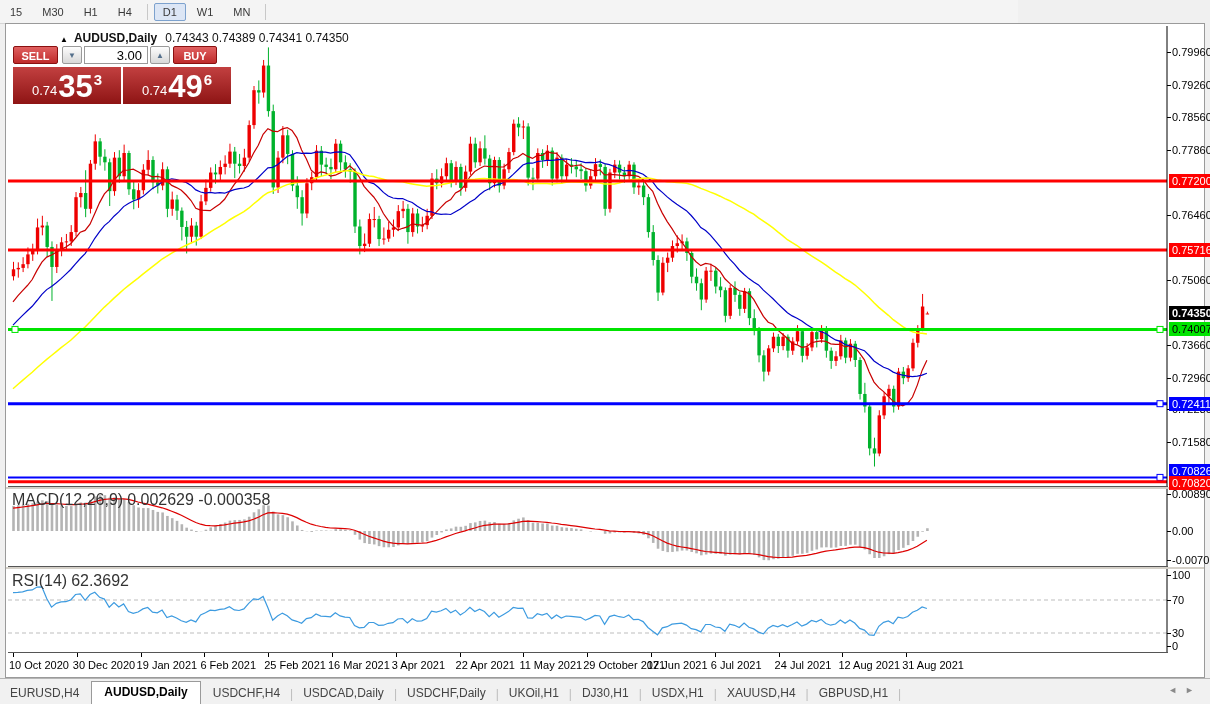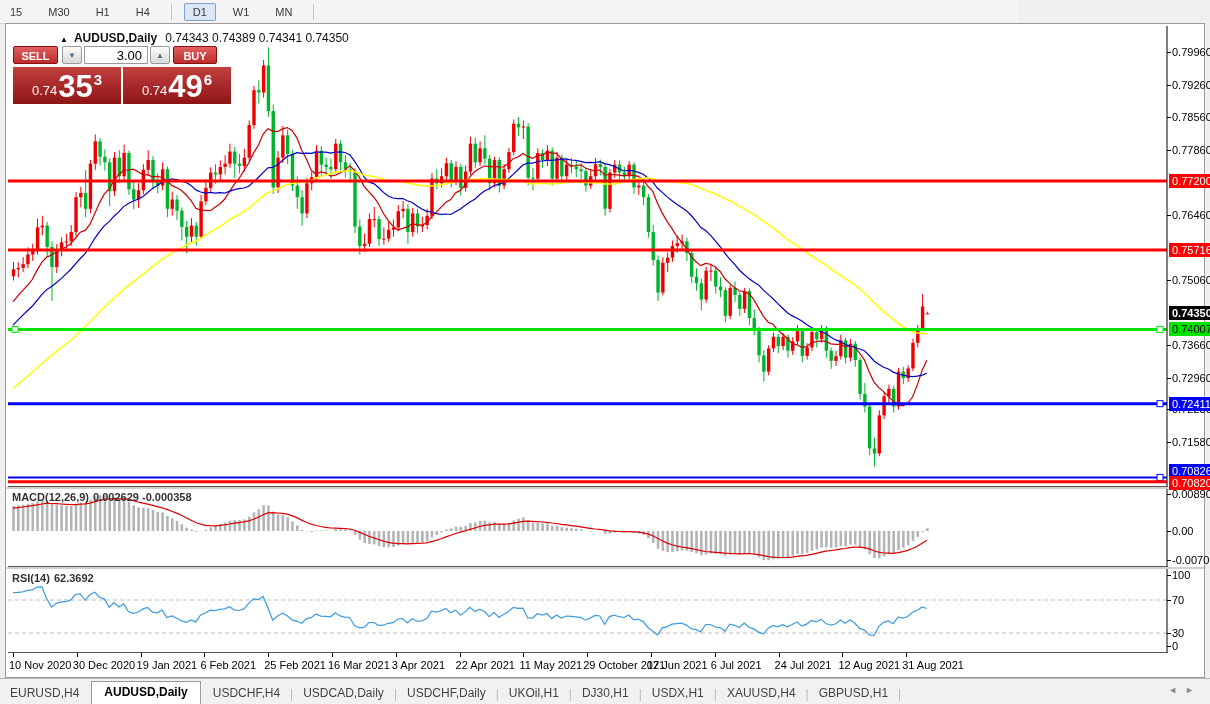--- a/index.html
+++ b/index.html
@@ -1,19 +1,19 @@
 <!DOCTYPE html>
 <html><head>
 <meta charset="utf-8">
 <style>
   html,body{margin:0;padding:0;}
   body{width:1210px;height:704px;background:#f0f0f0;font-family:"Liberation Sans",sans-serif;position:relative;overflow:hidden;}
 
   
-  .toolbar{position:absolute;left:0;top:0;width:1018px;height:23px;background:#f4f4f4;border-bottom:1px solid #d5d5d5;display:flex;align-items:center;gap:6px;}
+  .toolbar{position:absolute;left:0;top:0;width:1018px;height:23px;background:#f4f4f4;border-bottom:1px solid #d5d5d5;display:flex;align-items:center;}
   .period-btn{font-size:11px;color:#3a3a3a;padding:2px 8px;margin:0 1px;border:1px solid transparent;border-radius:2px;cursor:default;}
   .period-btn.active{background:#dce6f5;border:1px solid #7da2ce;}
   .tb-sep{width:1px;height:16px;background:#c8c8c8;margin:0 5px;}
 
   
   .chart-window{position:absolute;left:5px;top:23px;width:1200px;height:655px;background:#ffffff;border:1px solid #9a9a9a;box-sizing:border-box;}
 
   .pane-svg{position:absolute;background:#ffffff;}
   .pane-divider{position:absolute;left:6px;width:1198px;height:2px;background:#d4d0c8;}
 
@@ -32,21 +32,21 @@
   .pb-prefix{font-size:13px;font-weight:normal;margin:0 1px 4px 0;}
   .pb-big{font-size:31px;font-weight:bold;line-height:30px;}
   .pb-sup{font-size:15px;font-weight:bold;margin:0 0 14px 1px;}
 
   
   .plabel{position:absolute;left:1172px;font-size:11px;color:#000;white-space:nowrap;}
   .pbadge{position:absolute;left:1169px;font-size:11px;height:14px;line-height:14px;padding:0 3px;white-space:nowrap;}
   .axis-tick{position:absolute;width:4px;height:1px;background:#000;left:1167px;}
 
   
-  .pane-label{position:absolute;font-size:11px;color:#333;white-space:nowrap;font-weight:bold;}
+  .pane-label{position:absolute;font-size:16px;color:#333;white-space:nowrap;}
   .pane-label .val{margin-left:4px;}
 
   
   .dlabel{position:absolute;top:659px;font-size:11px;color:#000;white-space:nowrap;}
   .dtick{position:absolute;top:653px;width:1px;height:4px;background:#000;}
 
   
   .tabbar{position:absolute;left:0;top:678px;width:1210px;height:26px;background:#f1f1f1;border-top:1px solid #b5b5b5;display:flex;align-items:flex-end;}
   .tab{font-size:12px;color:#444;padding:4px 10px 5px 10px;white-space:nowrap;cursor:default;}
   .tab.active{background:#ffffff;border:1px solid #9a9a9a;border-bottom:1px solid #ffffff;font-weight:bold;color:#000;margin:0 2px;padding:3px 12px 5px 12px;}
@@ -750,21 +750,21 @@
     <div class="pbadge" style="top: 173.907px; background: rgb(255, 0, 0); color: rgb(255, 255, 255);">0.77200</div>
     <div class="pbadge" style="top: 242.941px; background: rgb(255, 0, 0); color: rgb(255, 255, 255);">0.75716</div>
     <div class="pbadge" style="top: 322.441px; background: rgb(0, 228, 0); color: rgb(0, 0, 0);">0.74007</div>
     <div class="pbadge" style="top: 396.685px; background: rgb(0, 0, 255); color: rgb(255, 255, 255);">0.72411</div>
     <div class="pbadge" style="top: 464.417px; background: rgb(0, 0, 255); color: rgb(255, 255, 255);">0.70826</div>
     <div class="pbadge" style="top: 475.696px; background: rgb(255, 0, 0); color: rgb(255, 255, 255);">0.70820</div>
     <div class="pbadge" style="top: 306.485px; background: rgb(0, 0, 0); color: rgb(255, 255, 255); font-weight: bold;">0.74350</div>
   </div>
 <div id="date-axis">
     <div class="dtick" style="left: 13px;"></div>
-    <div class="dlabel" style="left: 9px;">10 Nov 2020</div>
+    <div class="dlabel" style="left: 9px;">10 Oct 2020</div>
     <div class="dtick" style="left: 76.8px;"></div>
     <div class="dlabel" style="left: 72.8px;">30 Dec 2020</div>
     <div class="dtick" style="left: 140.6px;"></div>
     <div class="dlabel" style="left: 136.6px;">19 Jan 2021</div>
     <div class="dtick" style="left: 204.4px;"></div>
     <div class="dlabel" style="left: 200.4px;">6 Feb 2021</div>
     <div class="dtick" style="left: 268.2px;"></div>
     <div class="dlabel" style="left: 264.2px;">25 Feb 2021</div>
     <div class="dtick" style="left: 332px;"></div>
     <div class="dlabel" style="left: 328px;">16 Mar 2021</div>

